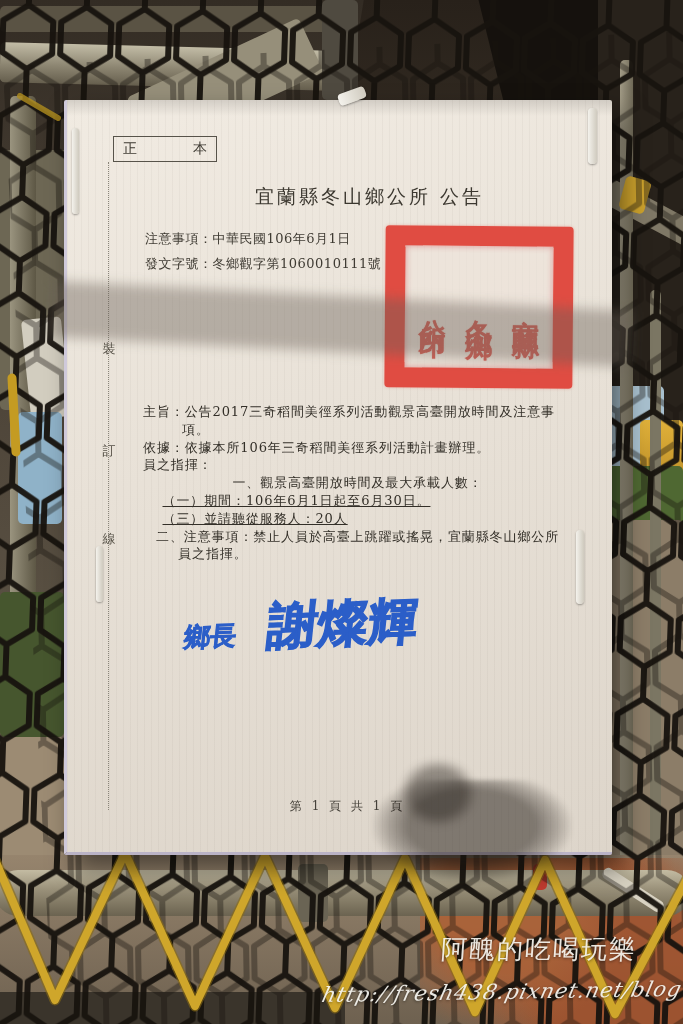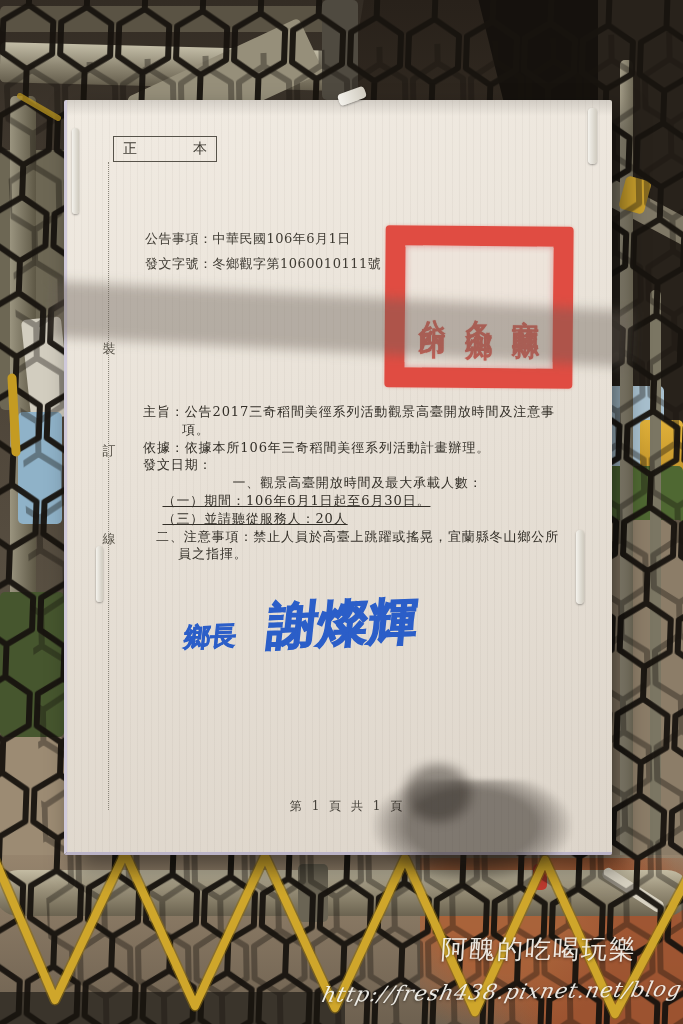--- a/index.html
+++ b/index.html
@@ -167,42 +167,43 @@
   </svg>
 
   <div class="board">
     <div class="board-top-shade"></div>
 
     <div class="copy-box">
       <span>正</span>
       <span>本</span>
     </div>
 
+    <div class="doc-title">宜蘭縣冬山鄉公所 公告</div>
 
     <div class="meta">
-      <div>公告事項：中華民國106年6月1日</div>
+      <div>注意事項：中華民國106年6月1日</div>
       <div>發文字號：冬鄉觀字第1060010111號</div>
     </div>
 
     <div class="bind-line"></div>
     <div class="bind-char" style="top:240px;">裝</div>
     <div class="bind-char" style="top:342px;">訂</div>
     <div class="bind-char" style="top:430px;">線</div>
 
     <div class="seal">
       <div class="seal-col">宜蘭縣</div>
       <div class="seal-col">冬山鄉</div>
       <div class="seal-col">公所印</div>
     </div>
 
     <div class="body-block">
       <div class="i0">主旨：公告2017三奇稻間美徑系列活動觀景高臺開放時間及注意事</div>
       <div class="i30">項。</div>
       <div class="i0">依據：依據本所106年三奇稻間美徑系列活動計畫辦理。</div>
-      <div class="i0">發文日期：</div>
+      <div class="i0">員之指揮：</div>
       <div class="i10">一、觀景高臺開放時間及最大承載人數：</div>
       <div class="i15">（一）期間：106年6月1日起至6月30日。</div>
       <div class="i15">（三）並請聽從服務人：20人</div>
       <div class="i10">二、注意事項：禁止人員於高臺上跳躍或搖晃，宜蘭縣冬山鄉公所</div>
       <div class="i27">員之指揮。</div>
     </div>
 
     <div class="signature">
       <span class="sig-title">鄉長</span>
       <span class="sig-name">謝燦輝</span>

